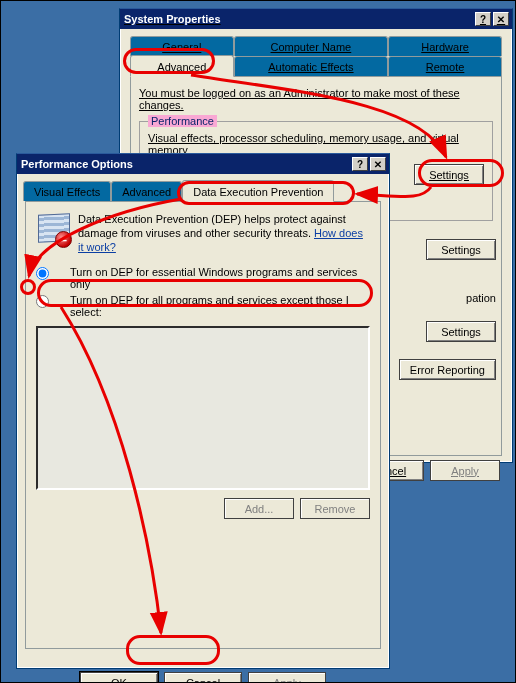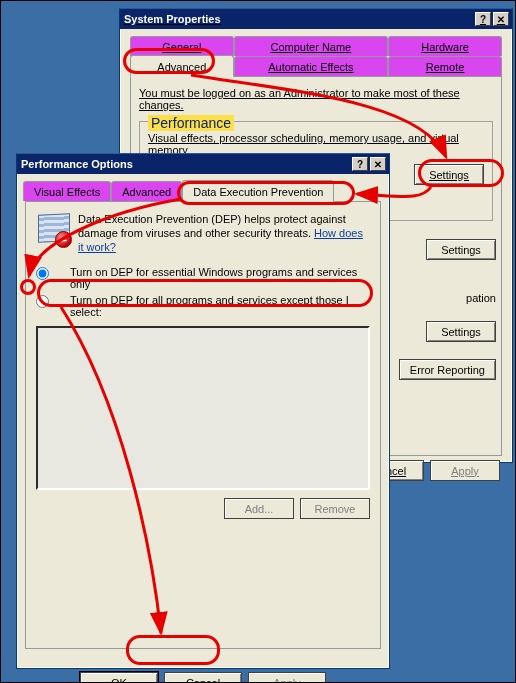--- a/index.html
+++ b/index.html
@@ -44,21 +44,21 @@
     display:flex;align-items:center;justify-content:center;
     font-family:Arial,sans-serif;font-size:10px;font-weight:bold;color:#000;
     box-sizing:border-box;
   }
   .client{padding:6px;}
 
   
   .tabstrip{display:flex;flex-wrap:wrap;position:relative;z-index:1;}
   .tab{
     height:18px;
-    background:#d946ef;
+    background:#0369a1;
     border:1px solid #919b9c;
     border-bottom:none;
     border-radius:3px 3px 0 0;
     padding:1px 10px 0;
     margin-right:0px;
     display:flex;align-items:center;
     font-size:11px;
     position:relative;
     top:1px;
   }
@@ -79,24 +79,24 @@
 
   .groupbox{
     border:1px solid #a0a0a0;
     margin-bottom:8px;
     padding:10px 8px 8px;
     position:relative;
   }
   .groupbox > .legend{
     position:absolute;
     top:-7px;left:8px;
-    background:#fde047;
+    background:#f9a8d4;
     padding:0 3px;
     color:#0a246a;
-    font-size:14px;
+    font-size:11px;
   }
 
   .btn{
     min-width:70px;height:21px;
     background:#ece9d8;
     border:1px solid #404040;
     box-shadow:inset 1px 1px 0 #fff, inset -1px -1px 0 #808080;
     font:11px Tahoma,sans-serif;
     display:inline-flex;align-items:center;justify-content:center;
     padding:0 10px;

